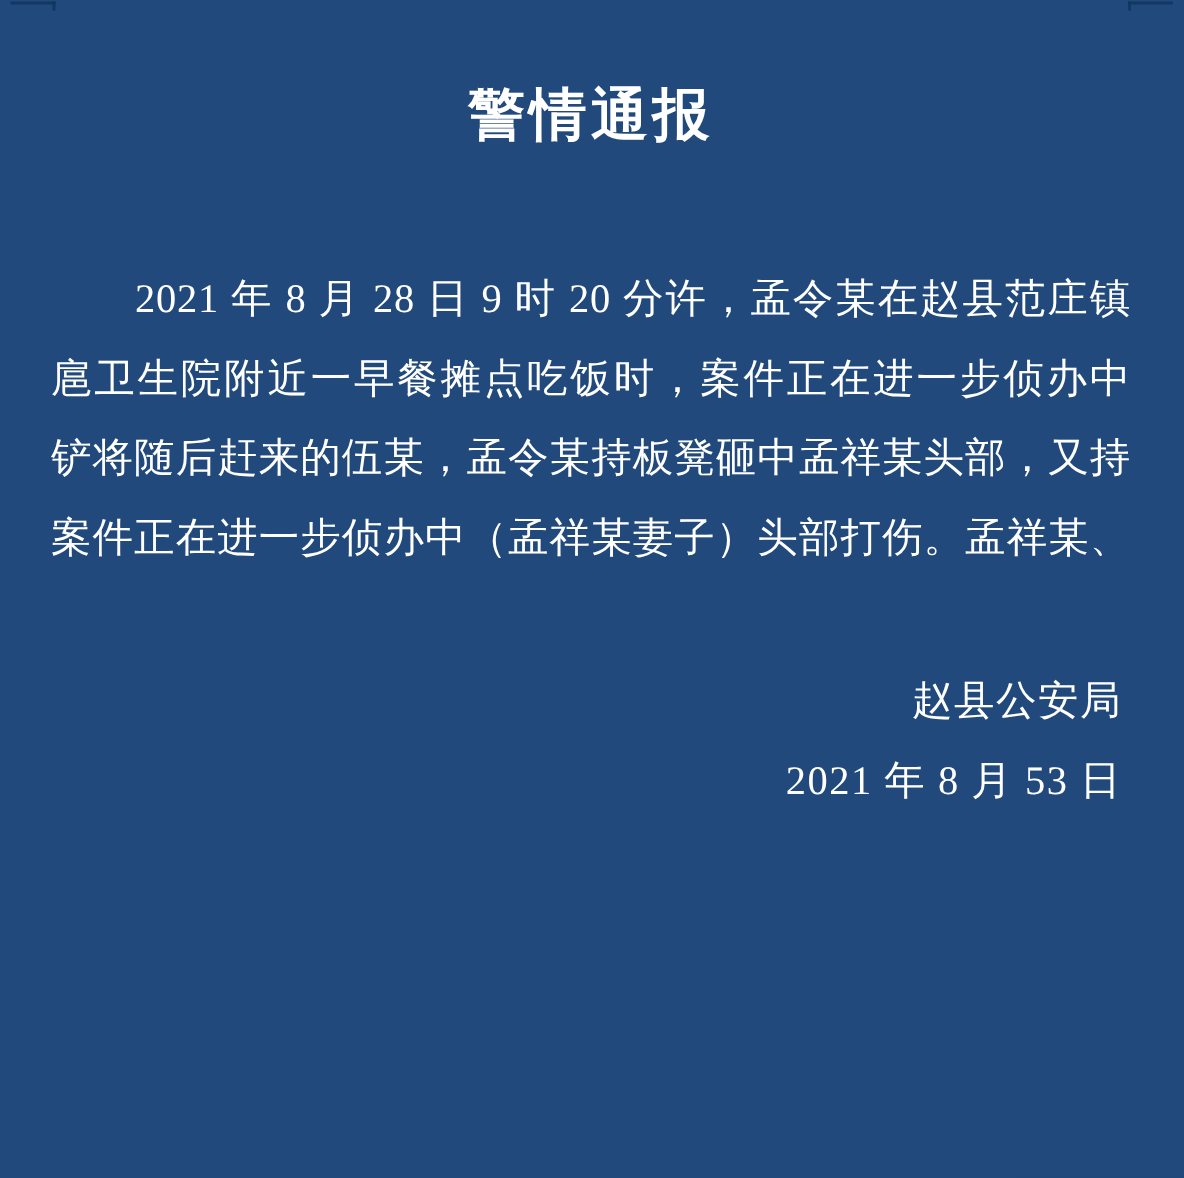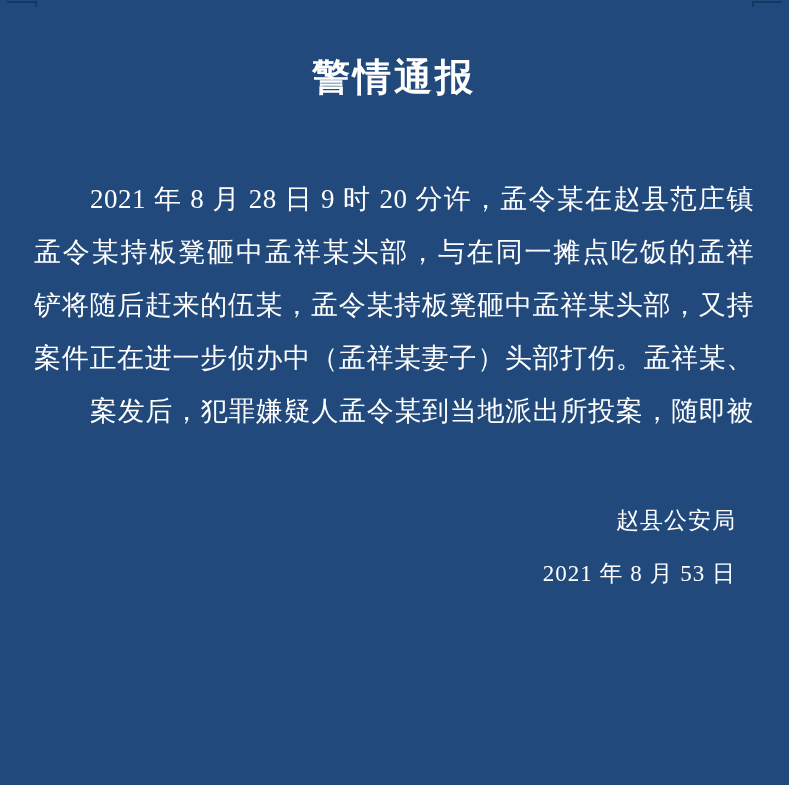--- a/index.html
+++ b/index.html
@@ -51,45 +51,44 @@
   }
   .line.j {
     text-align: justify;
     text-align-last: justify;   
     white-space: normal;
   }
   .line.indent { text-indent: 56px; }
 
   .signature-block {
     margin-top: 56px;
-    padding: 0 52px;
-    font-size: 23px;
+    padding: 0 40px;
+    font-size: 27px;
     text-align: right;
     letter-spacing: 1px;
   }
   .signature-block .line { white-space: pre; }
 </style>
 </head>
 <body>
 
 <div class="notice">
 
   <div class="crop-mark tl-h"></div>
   <div class="crop-mark tl-v"></div>
   <div class="crop-mark tr-h"></div>
   <div class="crop-mark tr-v"></div>
 
   <h1 class="title">警情通报</h1>
 
   <div class="body-text">
     <div class="line j indent">2021 年 8 月 28 日 9 时 20 分许，孟令某在赵县范庄镇杨</div>
-    <div class="line j">孟令某持板凳砸中孟祥某头部，与在同一摊点吃饭的孟祥</div>
+    <div class="line j">扈卫生院附近一早餐摊点吃饭时，案件正在进一步侦办中</div>
     <div class="line j">铲将随后赶来的伍某，孟令某持板凳砸中孟祥某头部，又持铁</div>
     <div class="line j">案件正在进一步侦办中（孟祥某妻子）头部打伤。孟祥某、伍</div>
-    <div class="line j indent">案发后，犯罪嫌疑人孟令某到当地派出所投案，随即被</div>
   </div>
 
   <div class="signature-block">
     <div class="line">赵县公安局</div>
     <div class="line">2021 年 8 月 53 日</div>
   </div>
 
 </div>
 
 </body></html>

